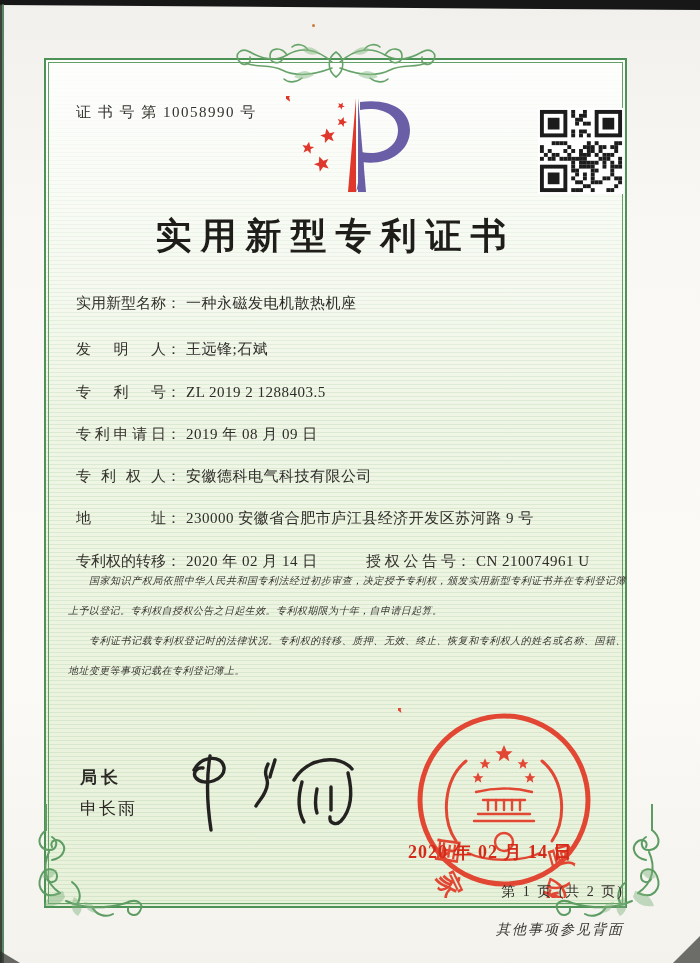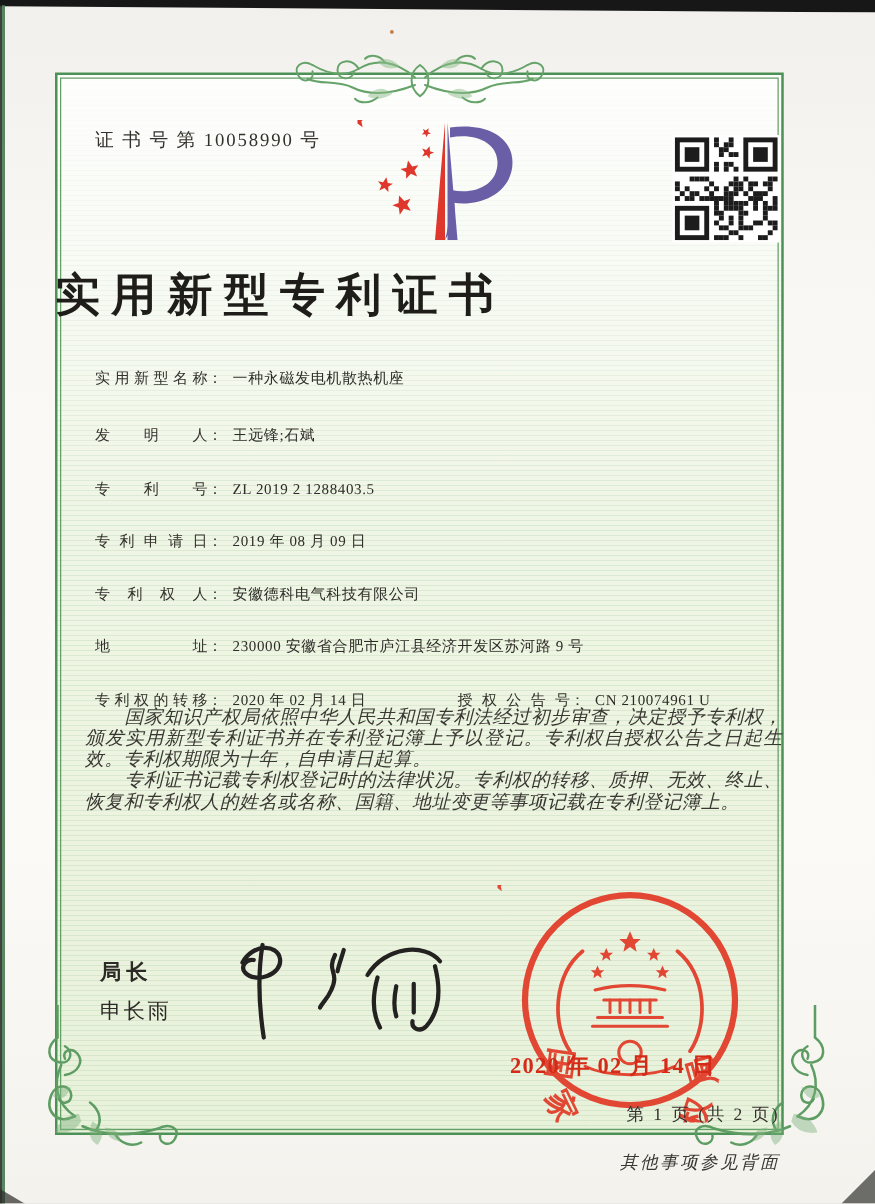--- a/index.html
+++ b/index.html
@@ -26,31 +26,31 @@
       repeating-linear-gradient(180deg,rgba(122,174,118,.17) 0 1px,rgba(122,174,118,0) 1px 4px),
       linear-gradient(180deg,#f3f7ec 0%,#eef5e3 55%,#e8f1da 100%);}
   .frame-inner{position:absolute;left:2px;top:2px;right:2px;bottom:2px;border:1px solid #63a066;}
   .orn{position:absolute;pointer-events:none;}
   .orn svg{display:block;}
   .orn-br{transform:scaleX(-1);}
   
   .cert-no{position:absolute;left:76px;top:103px;font-size:15px;letter-spacing:1.5px;color:#33312c;}
   .logo{position:absolute;left:286px;top:96px;}
   .qr{position:absolute;left:538px;top:108px;width:86px;height:86px;background:#fff;}
-  .title{position:absolute;left:44px;top:212px;width:583px;text-align:left;
+  .title{position:absolute;left:44px;top:212px;width:583px;text-align:center;
     font-size:36px;font-weight:700;letter-spacing:9px;color:#1f1d1a;}
   
-  .row{position:absolute;left:76px;width:540px;font-size:12px;color:#33312c;}
+  .row{position:absolute;left:76px;width:540px;font-size:15px;color:#33312c;}
   .flabel{display:inline-block;width:90px;text-align:justify;text-align-last:justify;vertical-align:baseline;}
   .colon{display:inline-block;width:16px;}
   .fvalue{margin-left:4px;letter-spacing:.5px;color:#2e2c28;}
   .col2{position:absolute;left:290px;top:0;white-space:nowrap;}
   
   .body-block{position:absolute;left:68px;top:566px;width:558px;}
-  .body-p{margin:0;font-size:15px;line-height:17px;text-align:justify;text-indent:2.1em;
+  .body-p{margin:0;font-size:10px;line-height:30px;text-align:justify;text-indent:2.1em;
     font-style:italic;color:#3a3833;letter-spacing:.4px;}
   
   .sig-title{position:absolute;left:80px;top:766px;font-size:17px;font-weight:700;letter-spacing:4px;color:#2c2a26;}
   .sig-name{position:absolute;left:80px;top:797px;font-size:17px;font-weight:400;letter-spacing:2px;color:#2c2a26;}
   .sig-draw{position:absolute;left:180px;top:740px;}
   
   .seal{position:absolute;left:398px;top:708px;opacity:.93;}
   .seal-date{position:absolute;left:408px;top:840px;font-size:18px;font-weight:700;color:#d42a18;
     letter-spacing:1px;white-space:nowrap;}
   

